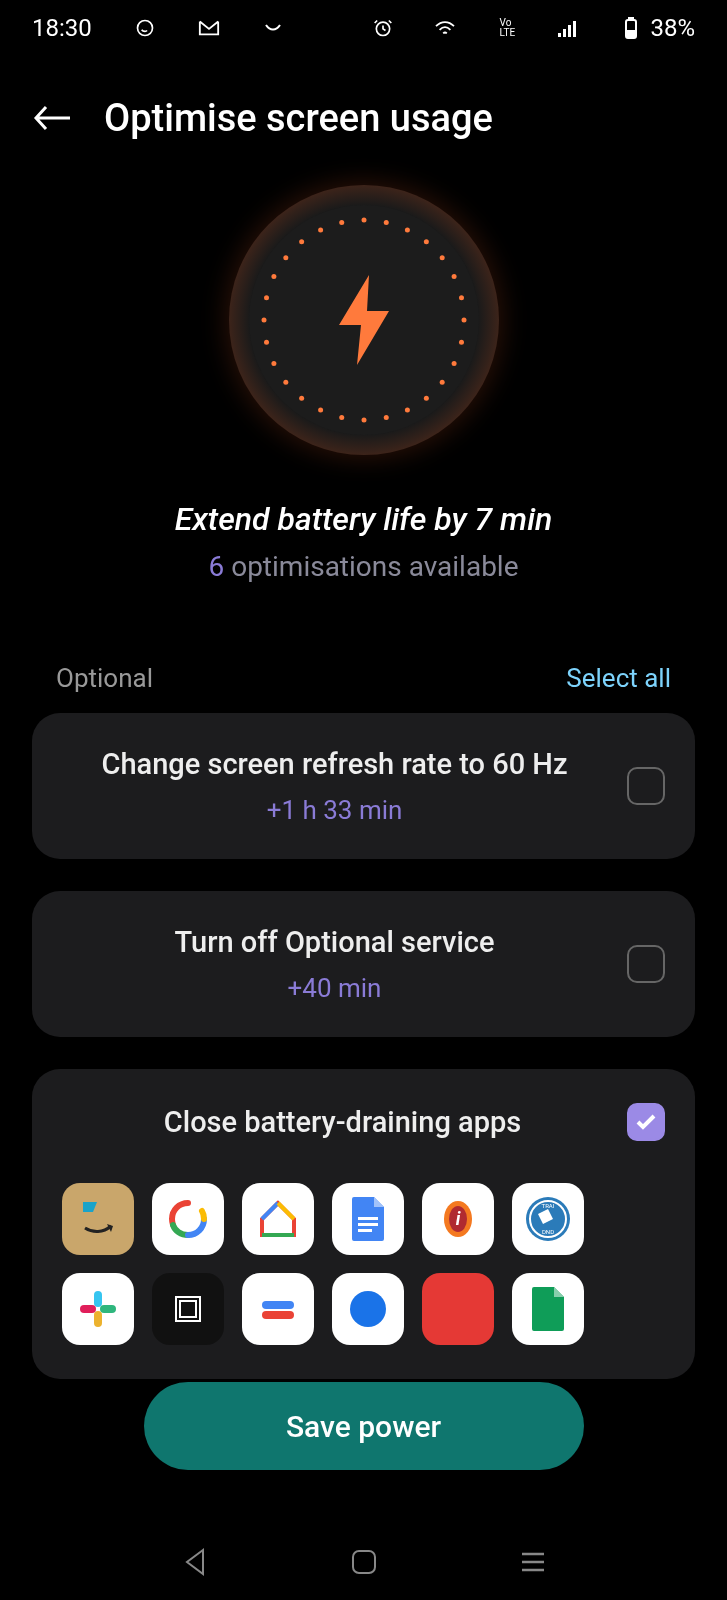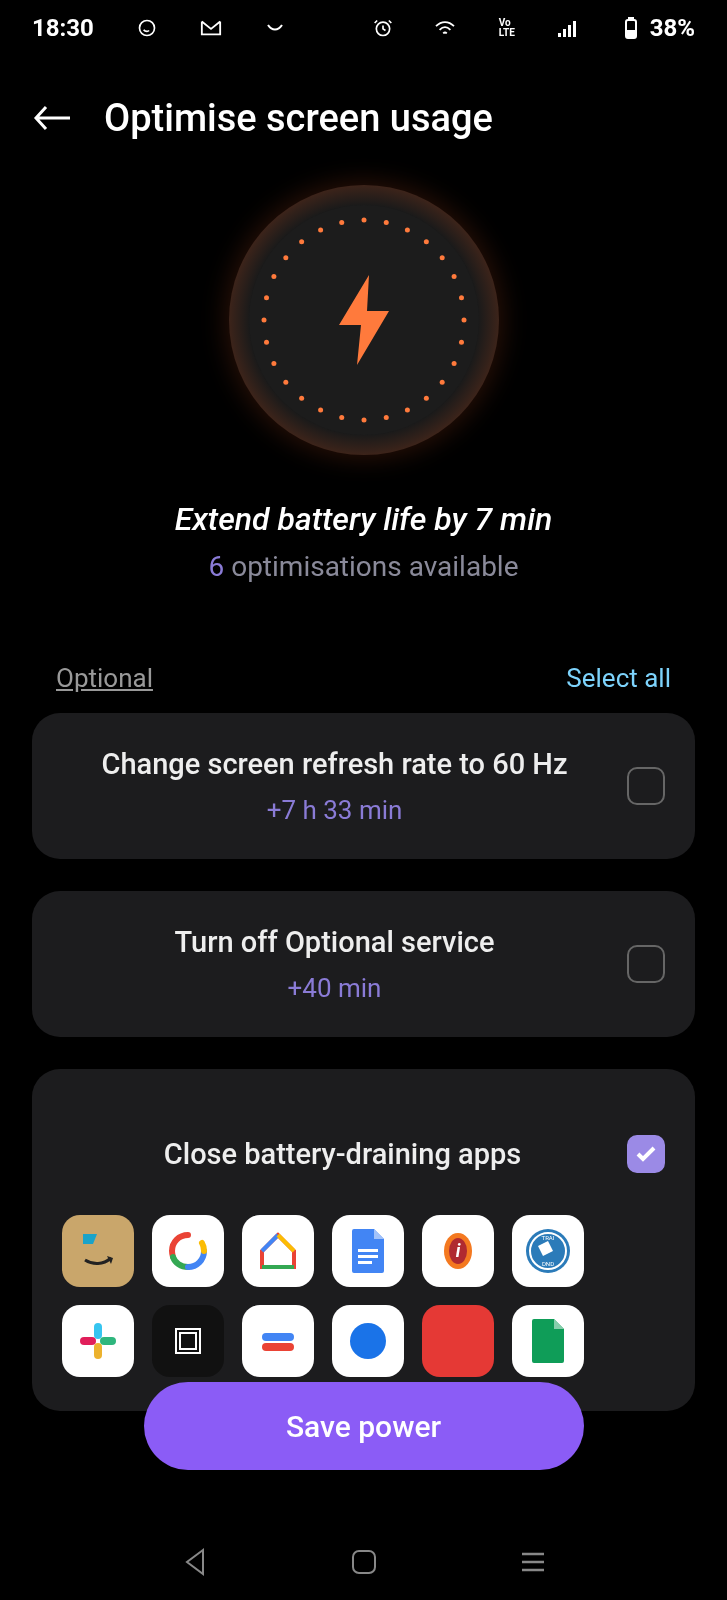--- a/index.html
+++ b/index.html
@@ -11,21 +11,21 @@
     font-family: -apple-system, BlinkMacSystemFont, 'Segoe UI', Roboto, sans-serif;
     overflow: hidden;
     position: relative;
   }
   .status-bar {
     display: flex;
     justify-content: space-between;
     align-items: center;
     padding: 14px 32px;
     font-size: 24px;
-    font-weight: 700;
+    font-weight: 400;
   }
   .status-left { display: flex; align-items: center; gap: 10px; }
   .status-right { display: flex; align-items: center; gap: 8px; }
   .status-icon { width: 22px; height: 22px; display: inline-flex; align-items: center; justify-content: center; margin-left: 32px; }
   .header {
     display: flex;
     align-items: center;
     gap: 28px;
     padding: 40px 32px 20px 32px;
   }
@@ -98,21 +98,21 @@
     margin-top: 12px;
     text-align: center;
   }
   .subhead .count { color: #8a7bd6; }
   .section-header {
     display: flex;
     justify-content: space-between;
     align-items: center;
     padding: 40px 56px 20px 56px;
   }
-  .section-label { font-size: 26px; color: #999; text-decoration: underline; }
+  .section-label { font-size: 26px; color: #999; }
   .select-all { font-size: 26px; color: #7dd3fc; }
   .cards { padding: 0 32px; display: flex; flex-direction: column; gap: 32px; }
   .card {
     background: #1c1c1e;
     border-radius: 28px;
     padding: 34px 30px;
     display: flex;
     align-items: center;
     gap: 20px;
   }
@@ -149,21 +149,21 @@
     justify-content: center;
     overflow: hidden;
   }
   .save-btn {
     position: absolute;
     bottom: 130px;
     left: 50%;
     transform: translateX(-50%);
     width: 440px;
     height: 88px;
-    background: #8b5cf6;
+    background: #0f766e;
     border-radius: 44px;
     display: flex;
     align-items: center;
     justify-content: center;
     font-size: 30px;
     font-weight: 500;
     color: #fff;
   }
   .nav-bar {
     position: absolute;
@@ -291,35 +291,35 @@
 <div class="section-header">
   <div class="section-label">Optional</div>
   <div class="select-all">Select all</div>
 </div>
 
 <div class="cards">
 
   <div class="card">
     <div class="card-body">
       <div class="card-title">Change screen refresh rate to 60 Hz</div>
-      <div class="card-sub">+7 h 33 min</div>
+      <div class="card-sub">+1 h 33 min</div>
     </div>
     <div class="checkbox"></div>
   </div>
 
   <div class="card">
     <div class="card-body">
       <div class="card-title">Turn off Optional service</div>
       <div class="card-sub">+40 min</div>
     </div>
     <div class="checkbox"></div>
   </div>
 
   <div class="card" style="flex-direction:column;align-items:stretch;">
-    <div style="display:flex;align-items:center;gap:4px;margin-top:32px;">
+    <div style="display:flex;align-items:center;gap:4px;">
       <div class="card-body">
         <div class="card-title">Close battery-draining apps</div>
       </div>
       <div class="checkbox checked">
         <svg width="24" height="24" viewBox="0 0 24 24" fill="none" stroke="#fff" stroke-width="4">
             <path d="M4 12l5 5L20 6"></path>
           </svg>
       </div>
     </div>
     <div class="app-grid">

